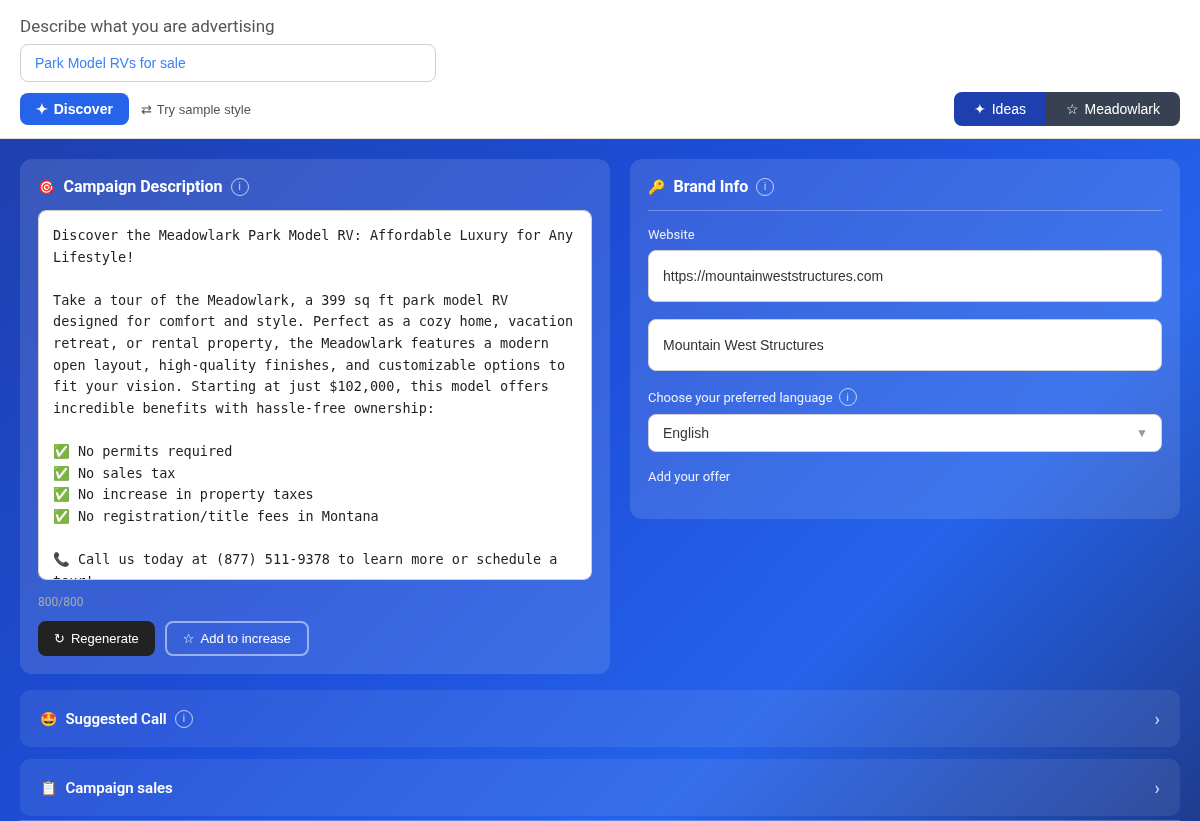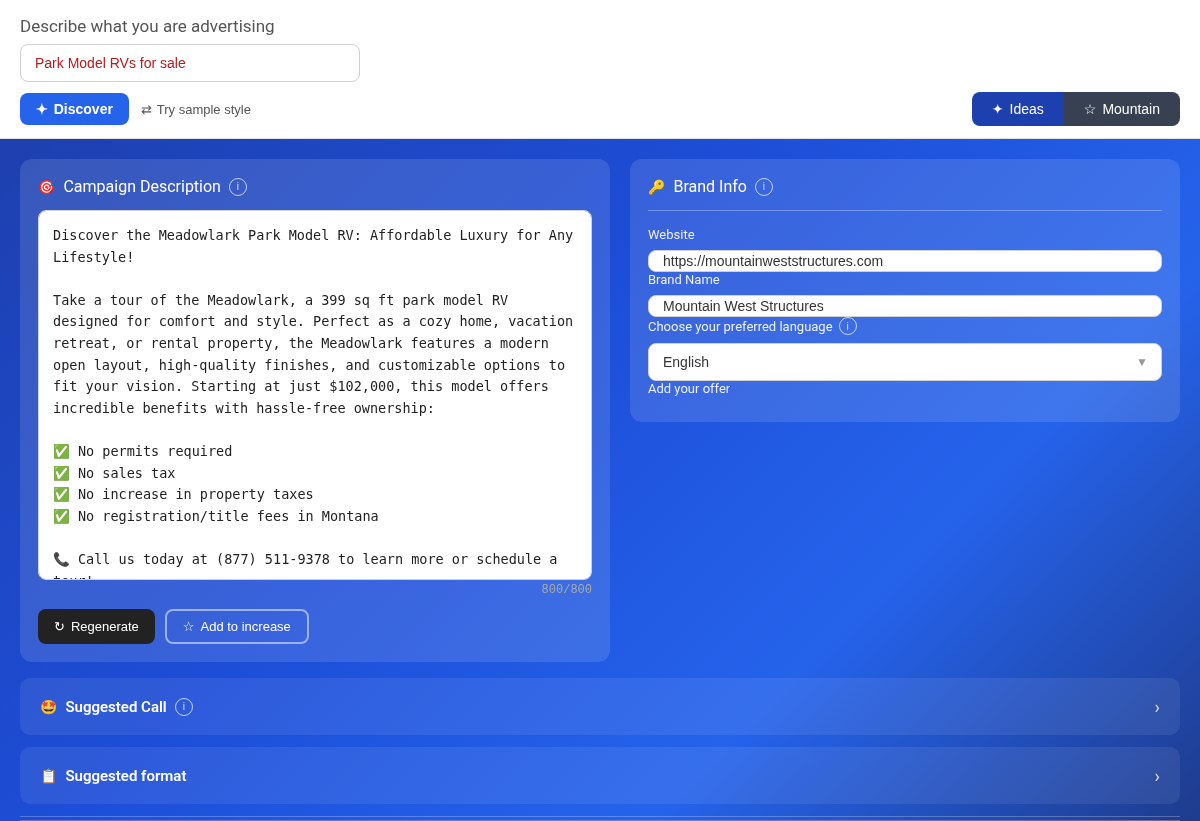--- a/index.html
+++ b/index.html
@@ -13,26 +13,26 @@
       background: #fff;
       padding: 16px 20px 12px;
       border-bottom: 1px solid #e0e0e0;
     }
     .describe-label {
       font-size: 17px;
       color: #555;
       margin-bottom: 8px;
     }
     .describe-input {
-      width: 340px;
+      width: 416px;
       padding: 10px 14px;
       border: 1.5px solid #d0d0d0;
       border-radius: 8px;
       font-size: 14px;
-      color: #b91c1c;
+      color: #3b82f6;
       outline: none;
     }
     .toolbar {
       display: flex;
       align-items: center;
       justify-content: space-between;
       margin-top: 10px;
     }
     .toolbar-left {
       display: flex;
@@ -120,21 +120,21 @@
     }
     .section-header {
       display: flex;
       align-items: center;
       gap: 8px;
       margin-bottom: 14px;
     }
     .section-title {
       color: #fff;
       font-size: 16px;
-      font-weight: 400;
+      font-weight: 700;
     }
     .info-icon {
       width: 18px;
       height: 18px;
       border-radius: 50%;
       border: 1.5px solid rgba(255,255,255,0.7);
       color: rgba(255,255,255,0.7);
       font-size: 11px;
       display: flex;
       align-items: center;
@@ -149,25 +149,23 @@
       border-radius: 8px;
       padding: 14px;
       font-size: 13.5px;
       color: #222;
       line-height: 1.6;
       resize: none;
       outline: none;
       overflow-y: auto;
     }
     .char-count {
-      text-align: right;
       font-size: 12px;
       color: #aaa;
-      margin-top: 0;
-      font-family: Liberation Mono, monospace;
+      margin-top: 12px;
     }
     .card-actions {
       display: flex;
       gap: 10px;
       margin-top: 12px;
     }
     .btn-regen {
       background: #222;
       color: #fff;
       border: none;
@@ -190,33 +188,33 @@
       display: flex;
       align-items: center;
       gap: 6px;
     }
     .brand-info-card {
       background: rgba(255,255,255,0.12);
       border-radius: 12px;
       padding: 18px;
     }
     .field-group {
-      margin-bottom: 0;
+      margin-bottom: 17px;
     }
     .field-label {
       color: rgba(255,255,255,0.9);
       font-size: 13px;
       margin-bottom: 8px;
       display: flex;
       align-items: center;
       gap: 6px;
     }
     .field-input {
       width: 100%;
-      padding: 2px 14px;
+      padding: 17px 14px;
       background: #fff;
       border: 1.5px solid #d0d0d0;
       border-radius: 8px;
       font-size: 14px;
       color: #333;
       outline: none;
     }
     .field-select-wrapper {
       position: relative;
     }
@@ -293,21 +291,21 @@
         <span>Try sample style</span>
       </button>
     </div>
     <div class="toolbar-right">
       <button class="btn-ideas">
         <span>✦</span>
         <span>Ideas</span>
       </button>
       <button class="btn-favorites">
         <span>☆</span>
-        <span>Mountain</span>
+        <span>Meadowlark</span>
       </button>
     </div>
   </div>
 </div>
 
 <div class="main-area">
   <div class="two-col">
 
     <div class="left-col">
       <div class="section-card">
@@ -352,21 +350,20 @@
           <div class="info-icon">i</div>
         </div>
         <hr style="border:none;border-bottom:1px solid rgba(255,255,255,0.3);margin-bottom:16px;">
 
         <div class="field-group">
           <div class="field-label">Website</div>
           <input class="field-input" type="text" value="https://mountainweststructures.com" style="">
         </div>
 
         <div class="field-group">
-          <div class="field-label">Brand Name</div>
           <input class="field-input" type="text" value="Mountain West Structures" style="">
         </div>
 
         <div class="field-group">
           <div class="field-label">
             <span>Choose your preferred language</span>
             <div class="info-icon">i</div>
           </div>
           <div class="field-select-wrapper">
             <select class="field-select">
@@ -394,19 +391,19 @@
         <span class="collapsible-title">Suggested Call</span>
         <div class="info-icon">i</div>
       </div>
       <span class="chevron-right">›</span>
       <hr class="divider" style="position:absolute;bottom:0;left:20px;right:20px;">
     </div>
 
     <div class="collapsible-row">
       <div class="collapsible-left">
         <span>📋</span>
-        <span class="collapsible-title">Suggested format</span>
+        <span class="collapsible-title">Campaign sales</span>
       </div>
       <span class="chevron-right">›</span>
     </div>
     <hr style="border:none;border-bottom:1px solid rgba(255,255,255,0.25);">
   </div>
 </div>
 
 </body></html>

